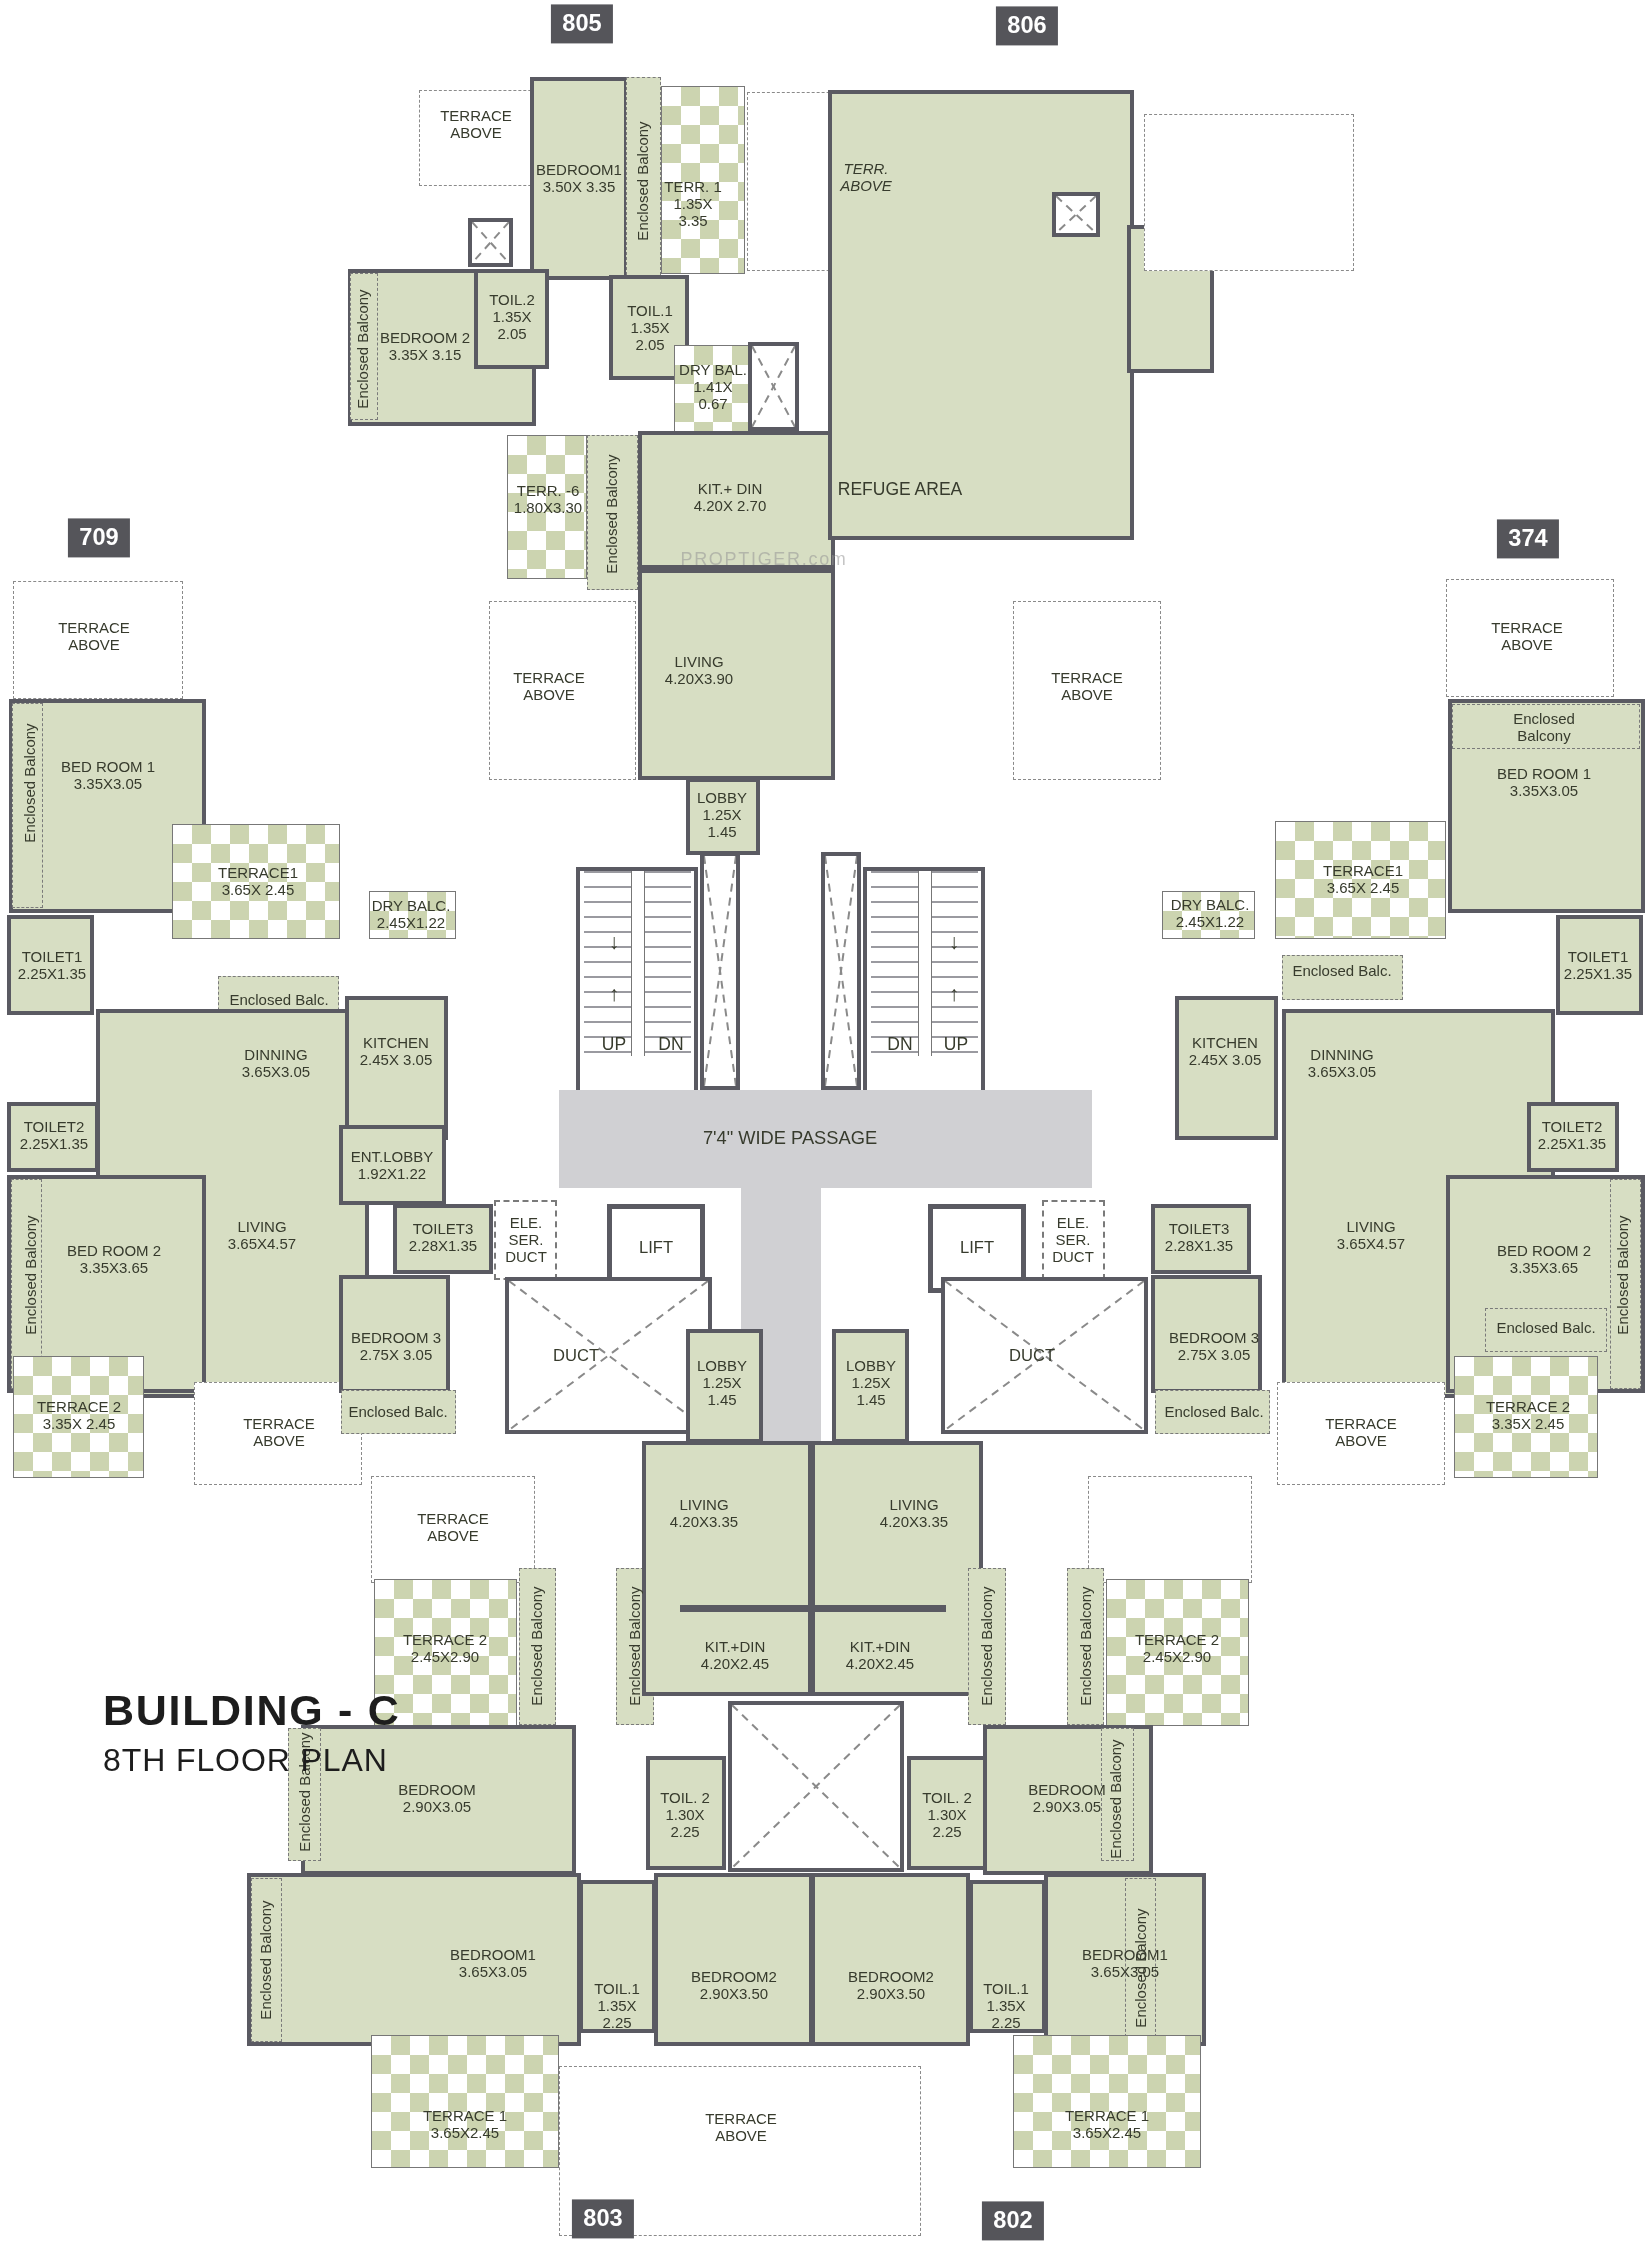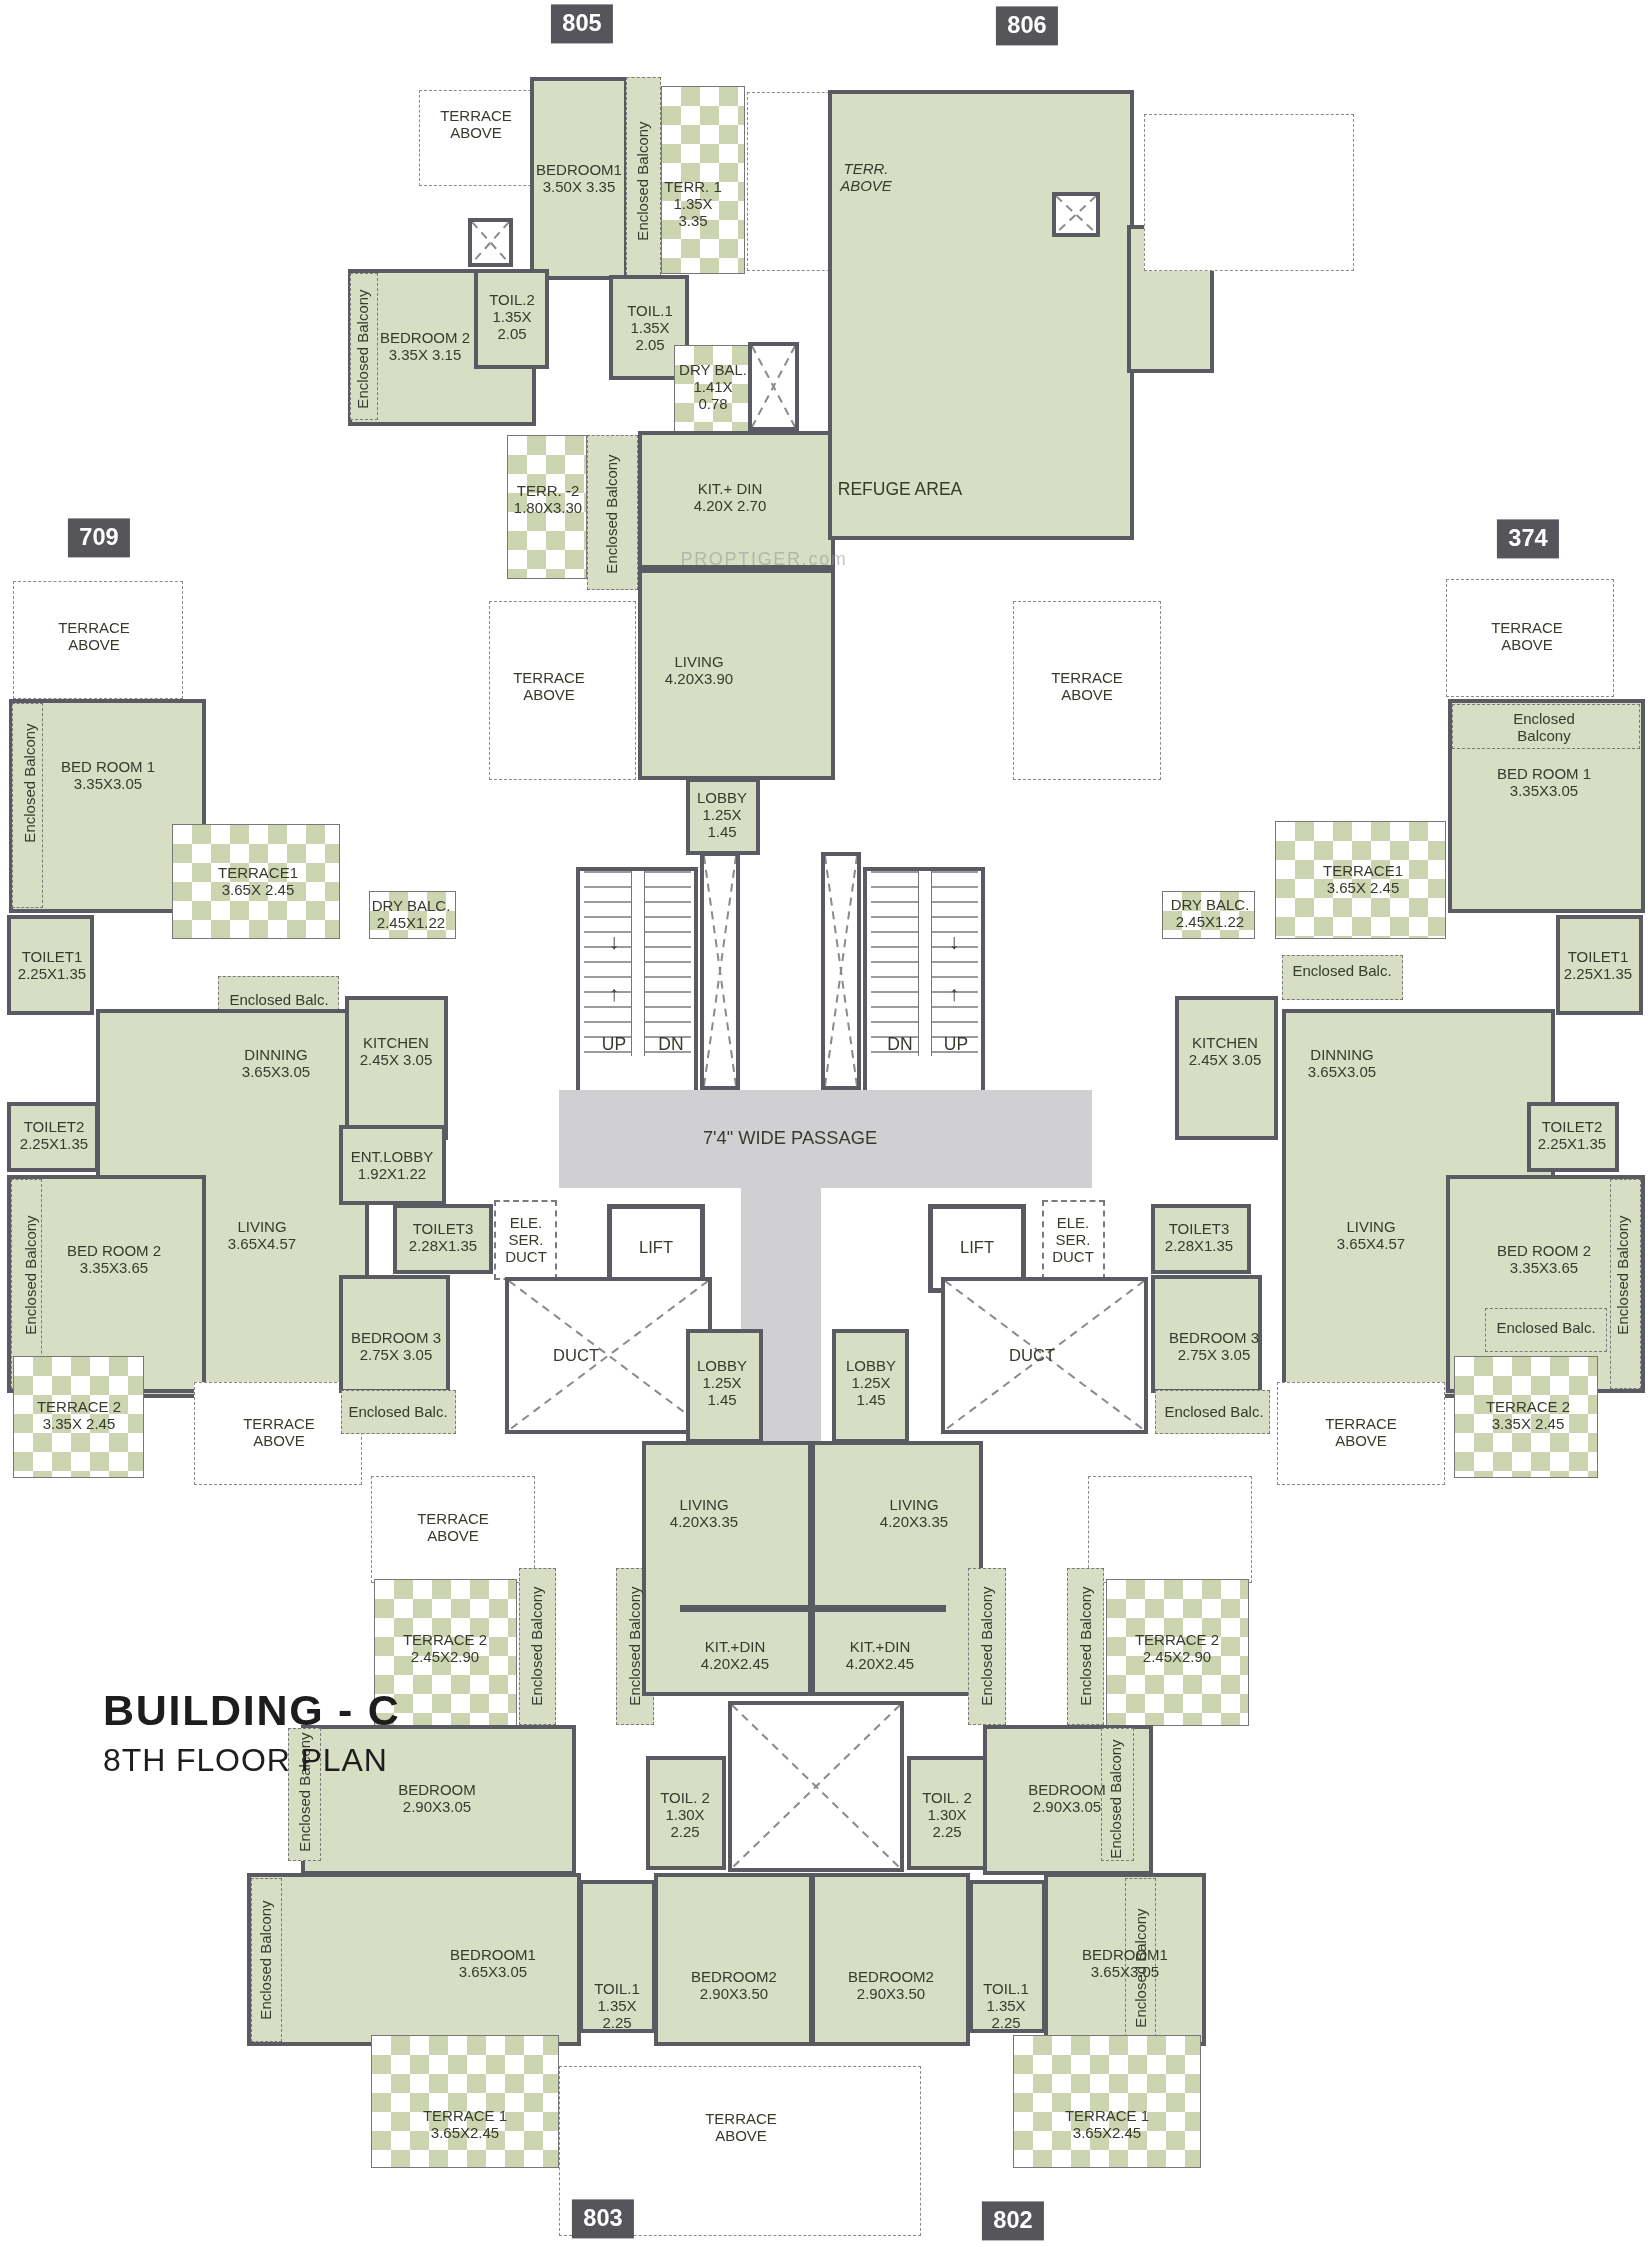--- a/index.html
+++ b/index.html
@@ -210,22 +210,22 @@
 1.35X
 2.05</div>
     <div class="lbl" style="left: 425px; top: 347px;">BEDROOM 2
 3.35X 3.15</div>
     <div class="lbl rot" style="left: 363px; top: 349px;">Enclosed Balcony</div>
     <div class="lbl" style="left: 650px; top: 328px;">TOIL.1
 1.35X
 2.05</div>
     <div class="lbl" style="left: 713px; top: 387px;">DRY BAL.
 1.41X
-0.78</div>
-    <div class="lbl" style="left: 548px; top: 500px;">TERR. -2
+0.67</div>
+    <div class="lbl" style="left: 548px; top: 500px;">TERR. -6
 1.80X3.30</div>
     <div class="lbl rot" style="left: 612px; top: 514px;">Enclosed Balcony</div>
     <div class="lbl" style="left: 730px; top: 498px;">KIT.+ DIN
 4.20X 2.70</div>
     <div class="lbl" style="font-size: 17.5px; left: 900px; top: 490px;">REFUGE AREA</div>
     <div class="lbl" style="left: 699px; top: 671px;">LIVING
 4.20X3.90</div>
     <div class="lbl" style="left: 549px; top: 687px;">TERRACE
 ABOVE</div>
     <div class="lbl" style="left: 1087px; top: 687px;">TERRACE

